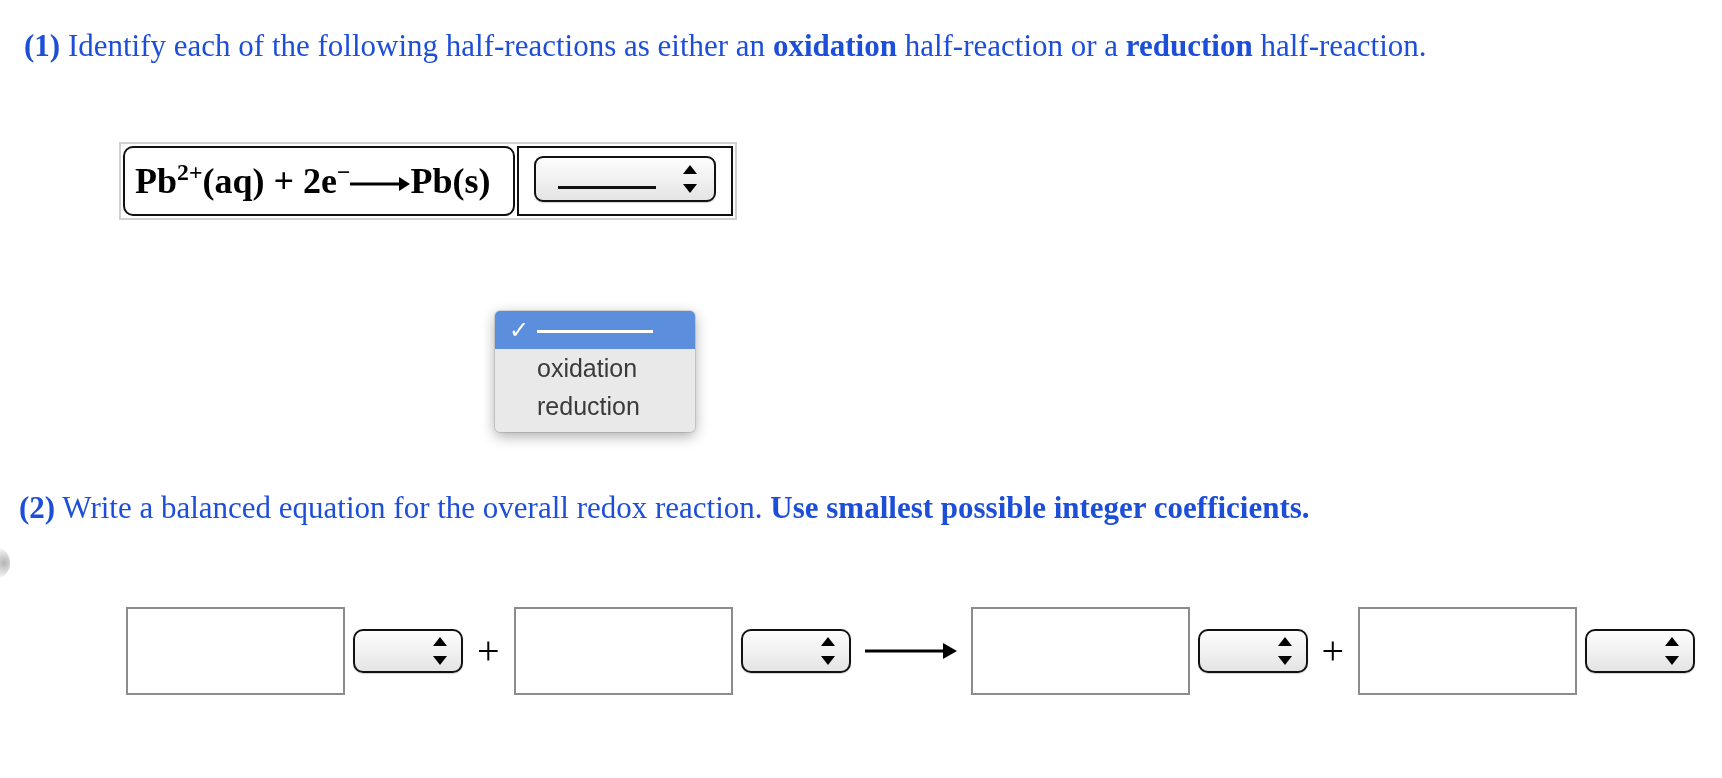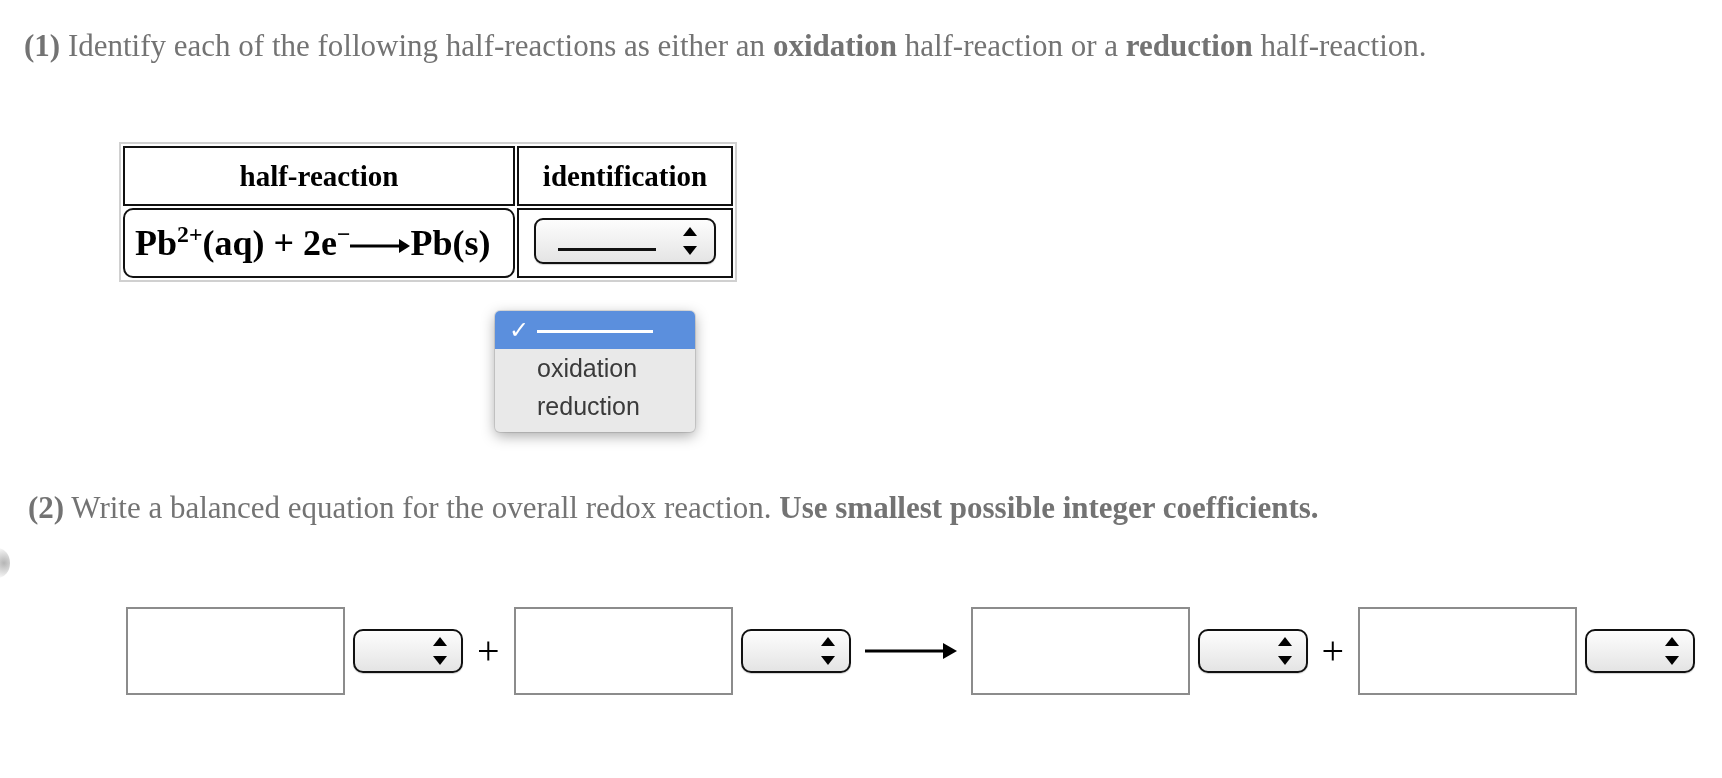--- a/index.html
+++ b/index.html
@@ -16,27 +16,27 @@
     color: #000000;
   }
 
   
   .prompt {
     position: absolute;
     font-family: "Liberation Serif", "DejaVu Serif", serif;
     font-size: 31px;
     line-height: 1.15;
     white-space: nowrap;
-    color: #737373;
+    color: #1d4ed8;
   }
   .prompt .num { font-weight: bold; }
   .prompt b { font-weight: bold; }
 
   #prompt-1 { left: 24px; top: 28px; }
-  #prompt-2 { left: 28px; top: 490px; }
+  #prompt-2 { left: 19px; top: 490px; }
 
   
   .edge-artifact {
     position: absolute;
     left: -14px;
     top: 548px;
     width: 24px;
     height: 30px;
     border-radius: 50%;
     background: radial-gradient(circle at 75% 50%, rgba(120,120,120,0.55), rgba(255,255,255,0) 72%);
@@ -246,24 +246,20 @@
   }
 </style>
 </head>
 <body>
 
 <div class="prompt" id="prompt-1"><span class="num">(1)</span> <span>Identify each of the following half-reactions as either an </span><b>oxidation</b><span> half-reaction or a </span><b>reduction</b><span> half-reaction.</span></div>
 
 <div class="rx-table">
   <table>
     <tbody>
-        <tr>
-      <td class="col-a cell-head">half-reaction</td>
-      <td class="col-b cell-head">identification</td>
-    </tr>
     <tr>
       <td class="col-a cell-rx"><span>Pb</span><sup>2+</sup><span>(aq) + 2e</span><sup>−</sup><span class="rxarrow"></span><span>Pb(s)</span></td>
       <td class="col-b cell-sel">
         <span class="sel">
           <span class="sel-line"></span>
           <span class="spin">
                 <i class="up"></i>
                 <i class="down"></i>
               </span>
         </span>

